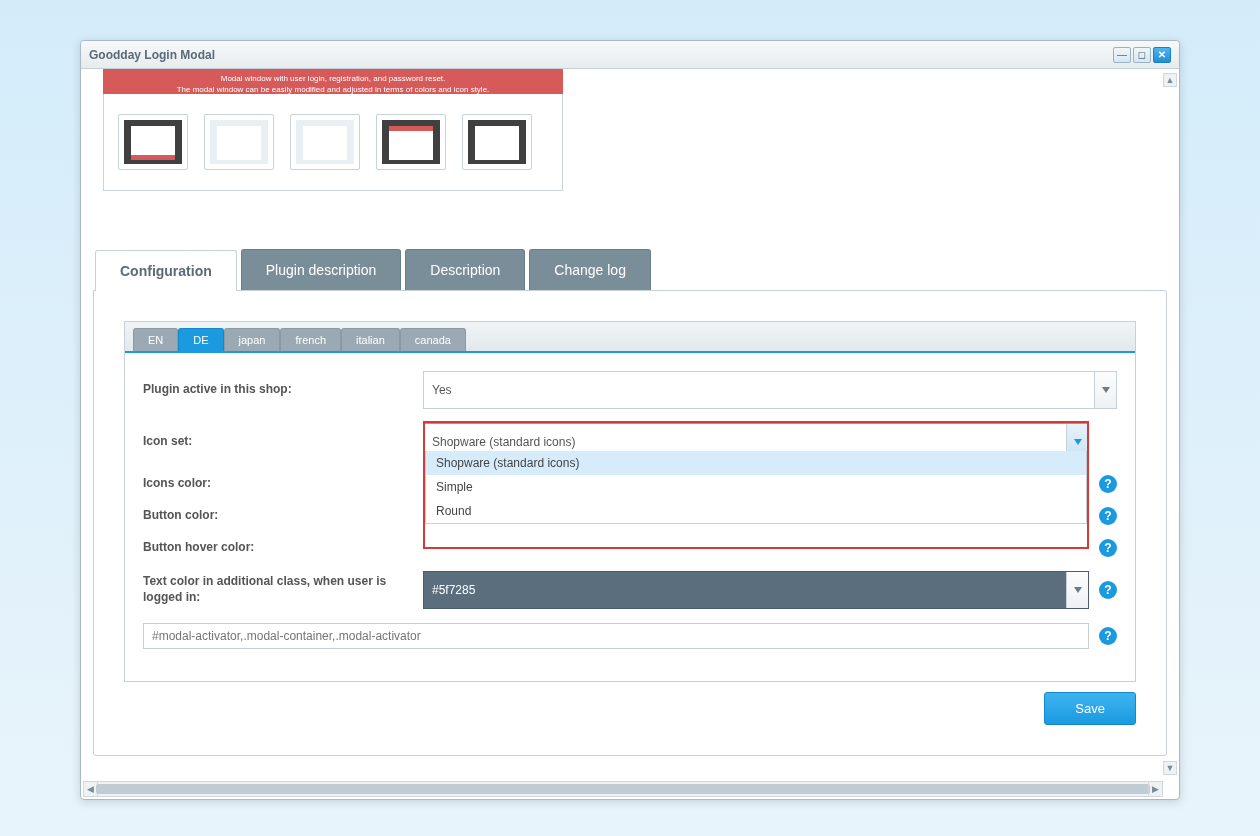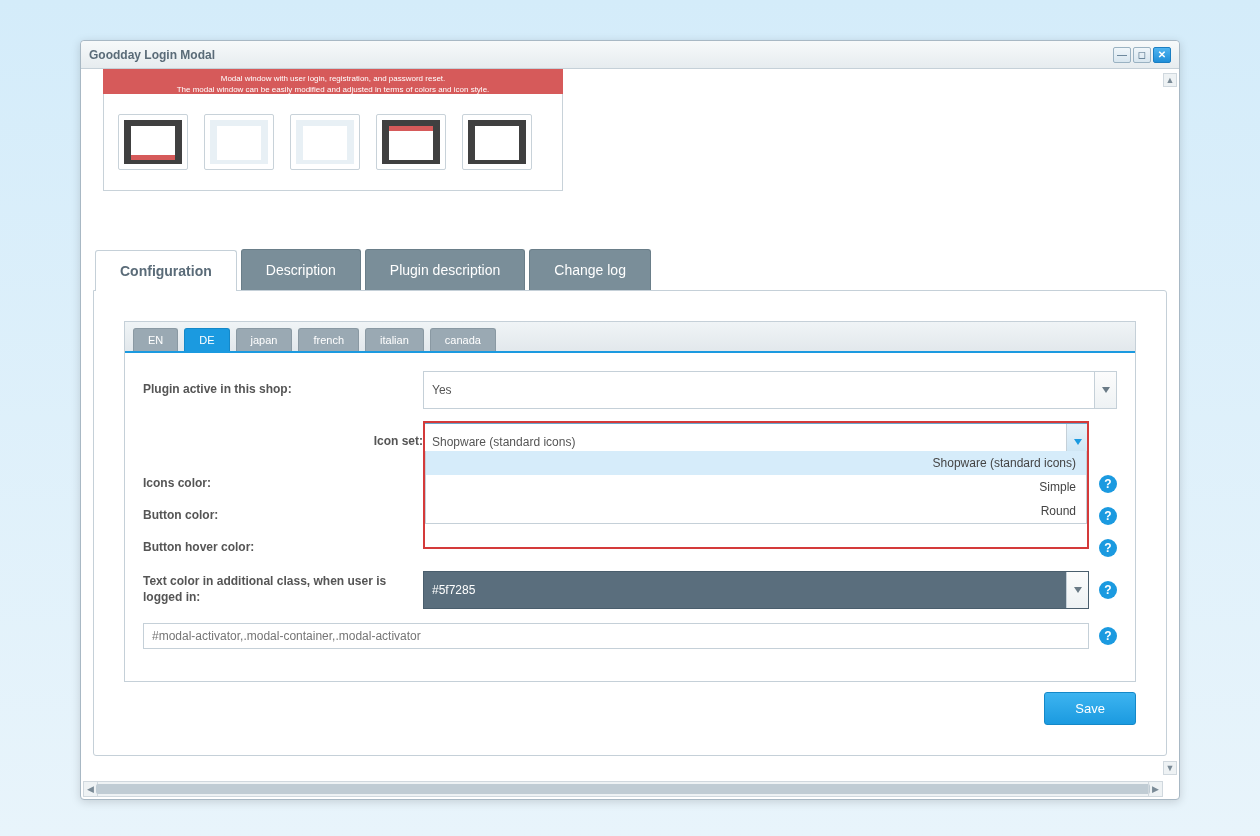--- a/index.html
+++ b/index.html
@@ -103,21 +103,21 @@
 .tab-content {
   border: 1px solid #c5d0d8; border-radius: 0 3px 3px 3px;
   background: #fff; padding: 30px; min-height: 400px;
 }
 
 
 .config-panel { border: 1px solid #c5d0d8; }
 .lang-tabs {
   background: linear-gradient(#f0f4f6, #e2e8ec);
   border-bottom: 2px solid #1b9ae0;
-  padding: 6px 8px 0 8px; display: flex; gap: 6px;
+  padding: 6px 8px 0 8px; display: flex; 
 }
 .lang-tab {
   padding: 5px 14px; background: #9aa9b3; color: #fff;
   border-radius: 3px 3px 0 0; font-size: 11px; cursor: pointer;
   border: 1px solid #8a99a3; border-bottom: none;
 }
 .lang-tab.active { background: #1b9ae0; border-color: #1488c8; }
 
 .form-area { padding: 18px; }
 .form-row { display: flex; align-items: center; margin-bottom: 14px; position: relative; }
@@ -139,21 +139,21 @@
   flex: 1; height: 26px; border: 1px solid #c5d0d8; background: #fff;
   padding: 0 8px; font-size: 12px; color: #ec4899;
 }
 .help {
   width: 18px; height: 18px; border-radius: 50%; background: #1b9ae0; color: #fff;
   display: inline-flex; align-items: center; justify-content: center; font-weight: bold;
   font-size: 12px; margin-left: 10px; cursor: pointer; flex-shrink: 0;
 }
 
 
-.icon-set-row { position: relative; text-align: right; }
+.icon-set-row { position: relative; }
 .red-box {
   position: absolute; left: 280px; right: 28px; top: -2px; height: 128px;
   border: 2px solid #d43a3a; pointer-events: none; z-index: 5;
 }
 .dropdown-list {
   position: absolute; left: 282px; right: 30px; top: 28px;
   background: #fff; border: 1px solid #c5d0d8; border-top: none; z-index: 3;
 }
 .dropdown-list div {
   padding: 5px 10px; font-size: 12px; color: #444; cursor: pointer;
@@ -218,22 +218,22 @@
                 <div class="doc"></div>
               </div>
             </div>
         </div>
       </div>
     </div>
 
     <div class="tabs-area">
       <div class="tab-row">
         <div class="tab active">Configuration</div>
+        <div class="tab">Plugin description</div>
         <div class="tab">Description</div>
-        <div class="tab">Plugin description</div>
         <div class="tab">Change log</div>
       </div>
       <div class="tab-content">
 
         <div class="config-panel">
           <div class="lang-tabs">
             <div class="lang-tab">EN</div>
             <div class="lang-tab active">DE</div>
             <div class="lang-tab">japan</div>
             <div class="lang-tab">french</div>

